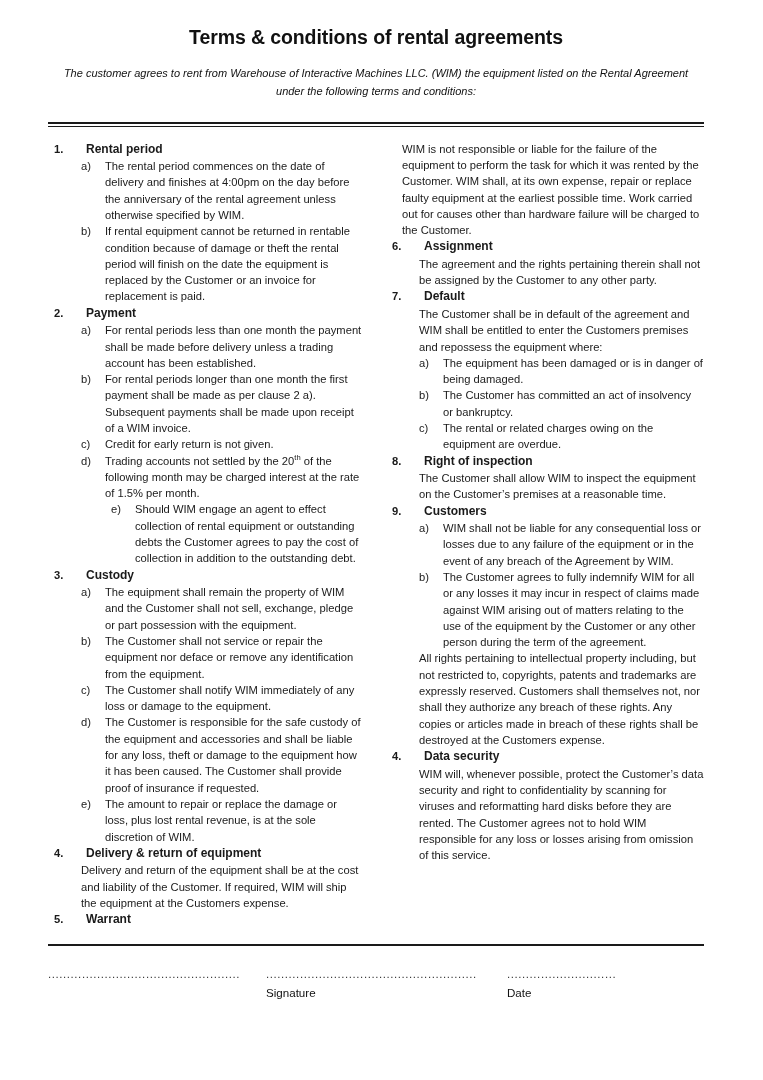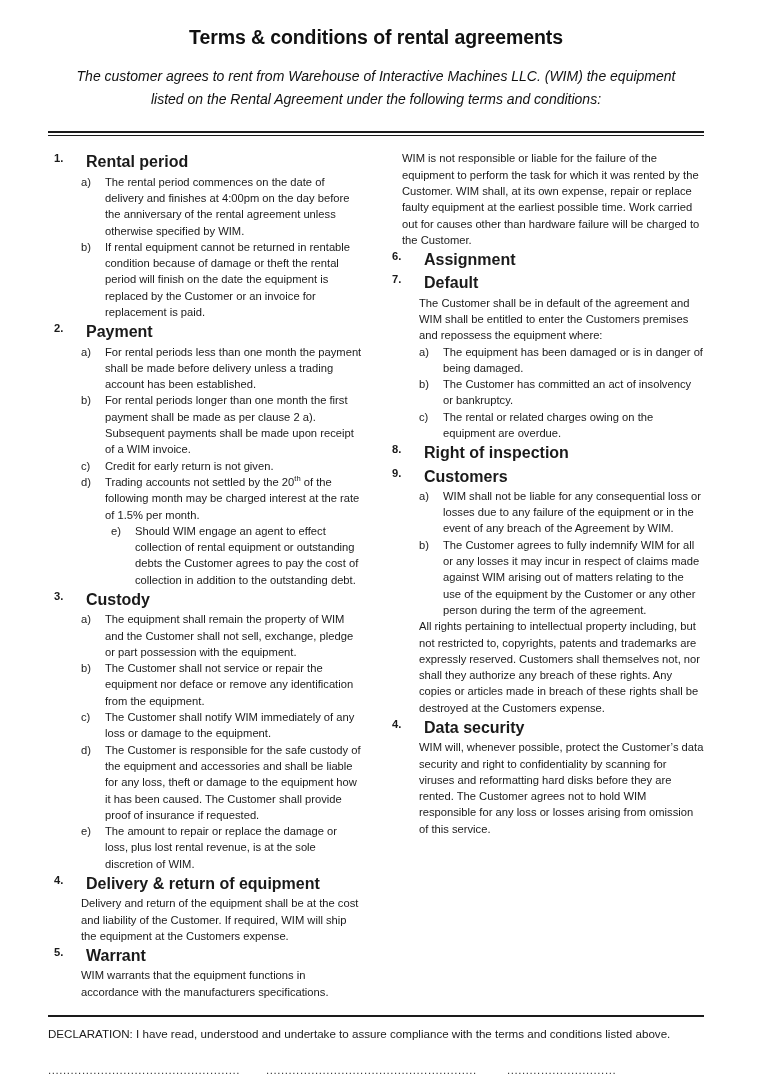--- a/index.html
+++ b/index.html
@@ -26,21 +26,21 @@
     font-size: 19.5px;
     font-weight: bold;
     letter-spacing: -0.1px;
     margin: 0;
     padding-top: 26px;
     color: #111;
   }
   .doc-subtitle {
     text-align: center;
     font-style: italic;
-    font-size: 14px;
+    font-size: 11px;
     line-height: 1.62;
     margin: 0 auto;
     padding-top: 16px;
     width: 628px;
     color: #111;
   }
 
   .rule-double {
     margin: 21px 48px 0 48px;
     border: 0;
@@ -73,21 +73,21 @@
     width: 27px;
     flex: 0 0 27px;
     font-weight: bold;
     font-size: 11.2px;
     line-height: 1.455;
     text-align: left;
     padding-left: 6px;
   }
   .clause-title {
     font-weight: bold;
-    font-size: 16px;
+    font-size: 12px;
     line-height: 1.455;
     flex: 1 1 auto;
     padding-left: 11px;
   }
   
   .clause-body {
     margin-left: 33px;
     font-size: 11.2px;
     line-height: 1.455;
     text-align: left;
@@ -233,32 +233,32 @@
       <div class="clause">
         <span class="clause-num">4.</span>
         <span class="clause-title">Delivery &amp; return of equipment</span>
       </div>
       <div class="clause-body">Delivery and return of the equipment shall be at the cost and liability of the Customer. If required, WIM will ship the equipment at the Customers expense.</div>
 
       <div class="clause">
         <span class="clause-num">5.</span>
         <span class="clause-title">Warrant</span>
       </div>
-      <div class="clause-body">WIM warrants that the equipment functions in accordance with the manufacturers specifications.</div>
 
     </div>
 
     <div class="col right">
 
       <div class="clause-body" style="margin-left:16px;">WIM is not responsible or liable for the failure of the equipment to perform the task for which it was rented by the Customer. WIM shall, at its own expense, repair or replace faulty equipment at the earliest possible time. Work carried out for causes other than hardware failure will be charged to the Customer.</div>
 
       <div class="clause">
         <span class="clause-num">6.</span>
         <span class="clause-title">Assignment</span>
       </div>
+      <div class="clause-body">The agreement and the rights pertaining therein shall not be assigned by the Customer to any other party.</div>
 
       <div class="clause">
         <span class="clause-num">7.</span>
         <span class="clause-title">Default</span>
       </div>
       <div class="clause-body">The Customer shall be in default of the agreement and WIM shall be entitled to enter the Customers premises and repossess the equipment where:</div>
       <div class="sub">
         <span class="sub-letter">a)</span>
         <span class="sub-text">The equipment has been damaged or is in danger of being damaged.</span>
       </div>
@@ -268,20 +268,21 @@
       </div>
       <div class="sub">
         <span class="sub-letter">c)</span>
         <span class="sub-text">The rental or related charges owing on the equipment are overdue.</span>
       </div>
 
       <div class="clause">
         <span class="clause-num">8.</span>
         <span class="clause-title">Right of inspection</span>
       </div>
+      <div class="clause-body">The Customer shall allow WIM to inspect the equipment on the Customer’s premises at a reasonable time.</div>
 
       <div class="clause">
         <span class="clause-num">9.</span>
         <span class="clause-title">Customers</span>
       </div>
       <div class="sub">
         <span class="sub-letter">a)</span>
         <span class="sub-text">WIM shall not be liable for any consequential loss or losses due to any failure of the equipment or in the event of any breach of the Agreement by WIM.</span>
       </div>
       <div class="sub">
@@ -295,29 +296,29 @@
         <span class="clause-num">4.</span>
         <span class="clause-title">Data security</span>
       </div>
       <div class="clause-body">WIM will, whenever possible, protect the Customer’s data security and right to confidentiality by scanning for viruses and reformatting hard disks before they are rented. The Customer agrees not to hold WIM responsible for any loss or losses arising from omission of this service.</div>
 
     </div>
   </div>
 
   <hr class="rule-single">
 
-  <div class="declaration">DECLARATION: I have read, understood and undertake to assure compliance with the terms and conditions listed above.</div>
 
   <div class="sig-block">
     <div class="sig-row">
       <div class="sig-cell name">
         <span class="dots">...................................................</span>
       </div>
       <div class="sig-cell sign">
         <span class="dots">........................................................</span>
+        <span class="sig-label">Signature</span>
       </div>
       <div class="sig-cell date">
         <span class="dots">.............................</span>
         <span class="sig-label">Date</span>
       </div>
     </div>
     <div class="sig-row">
       
       
     </div>

